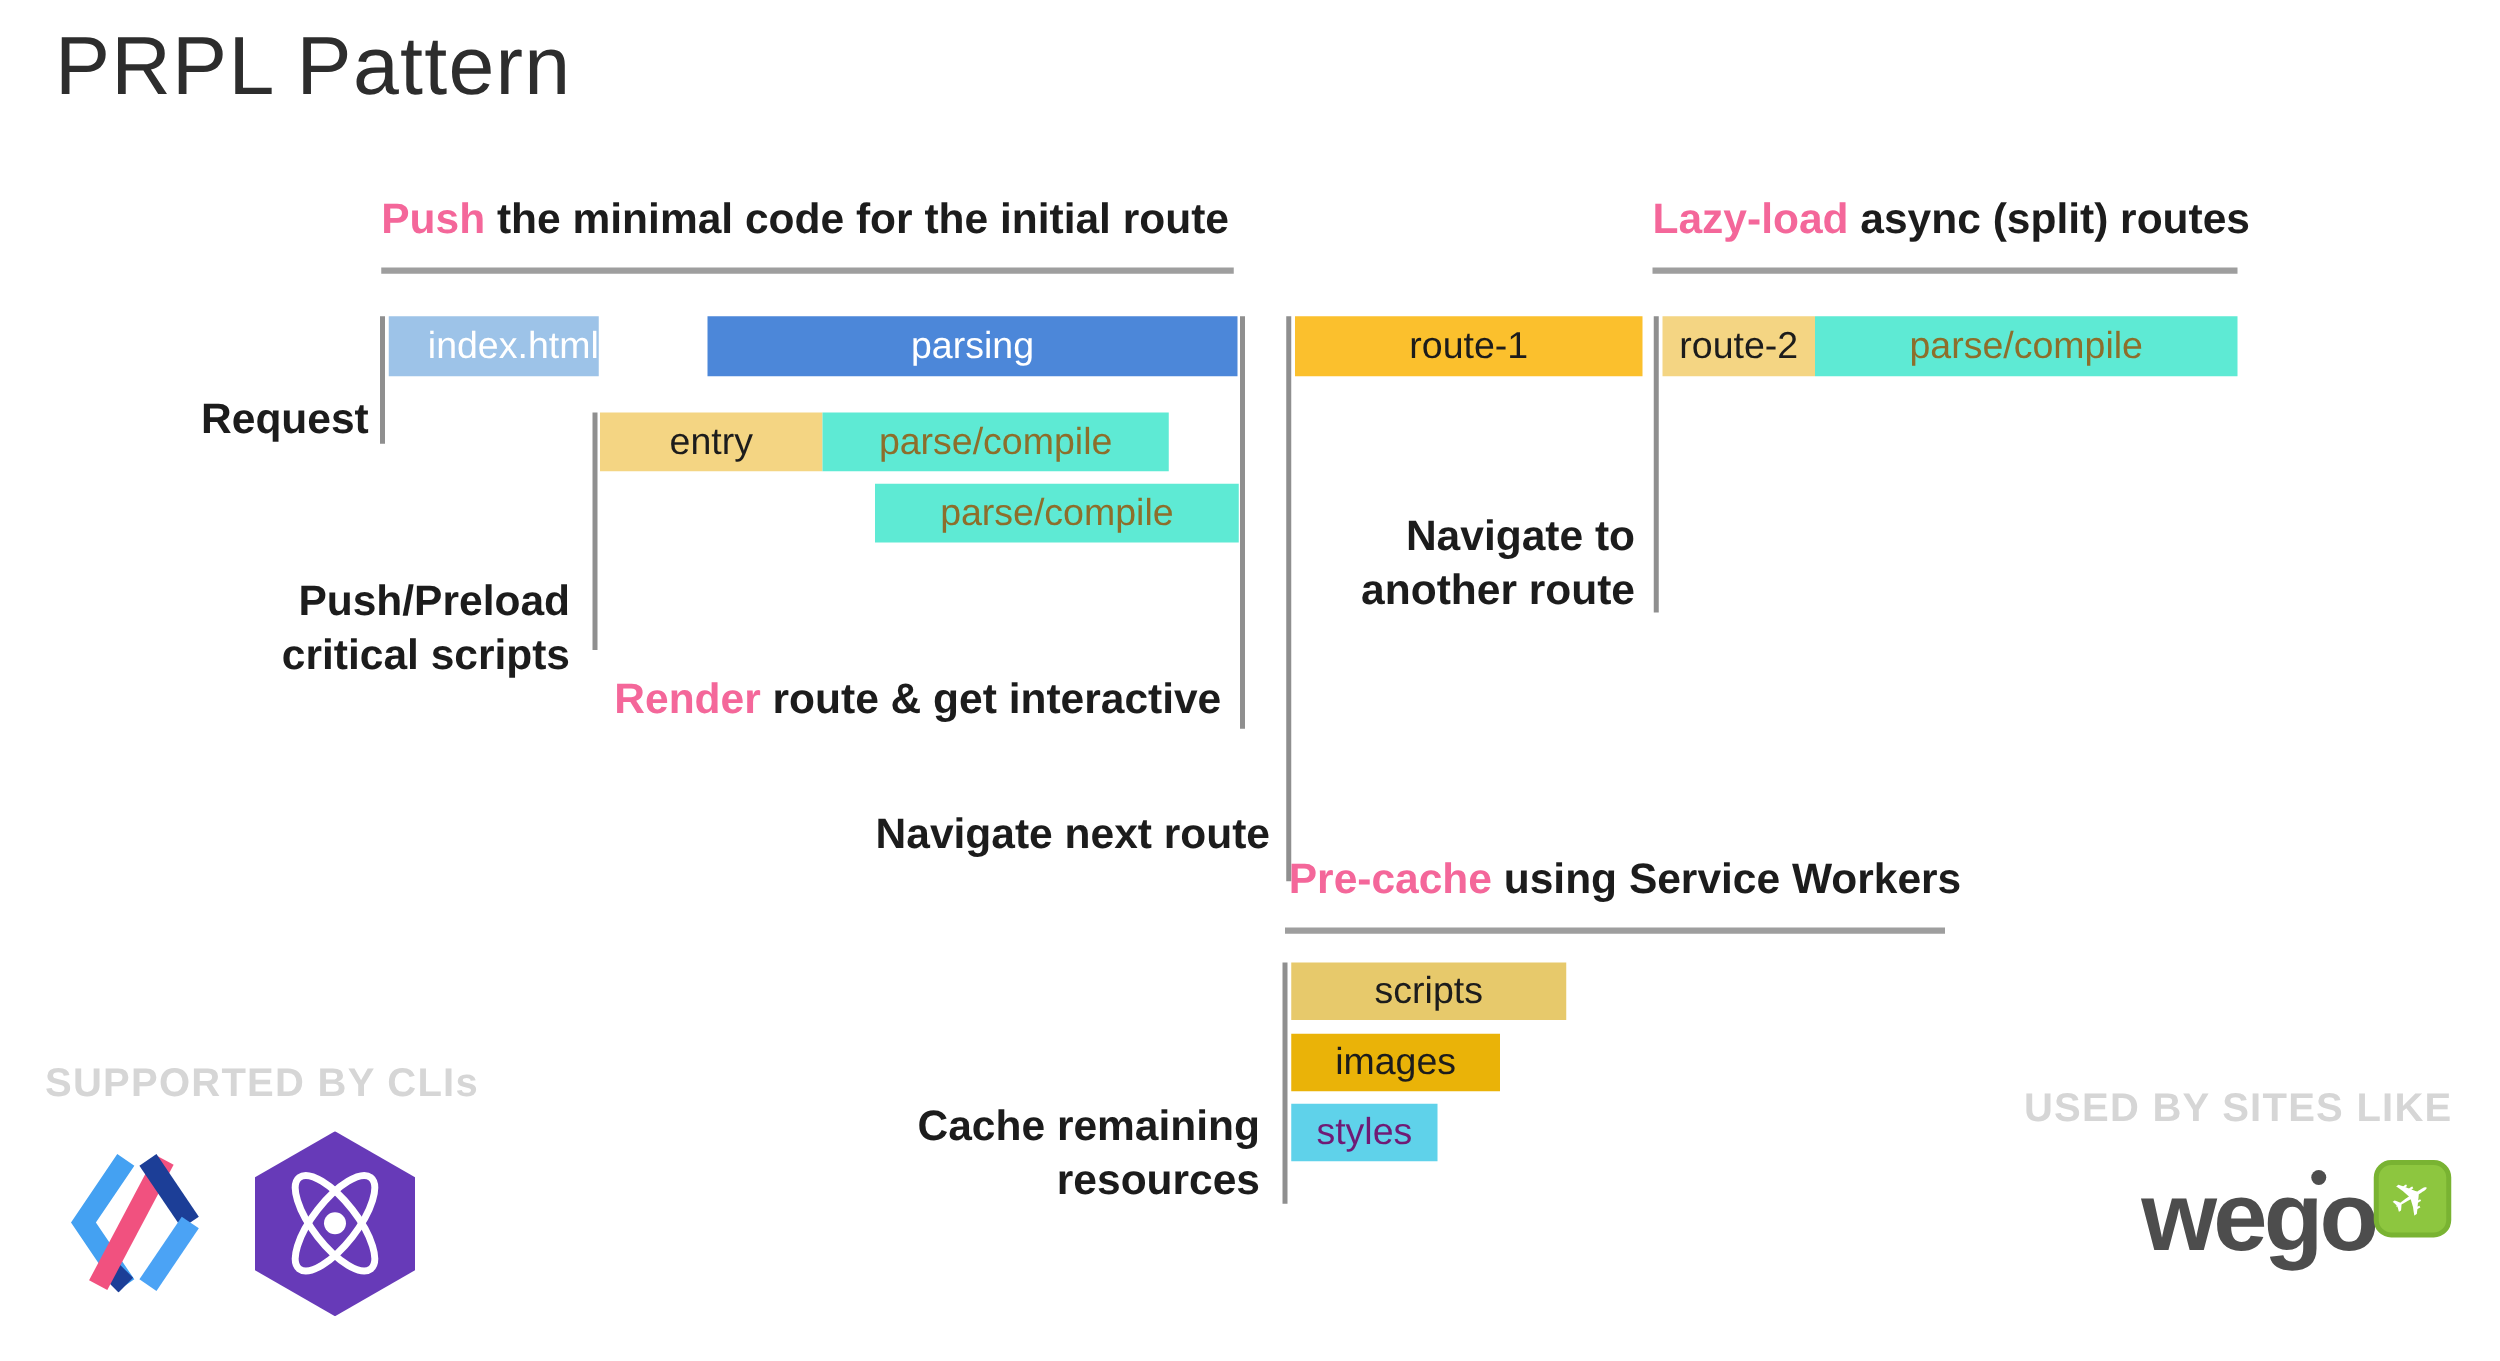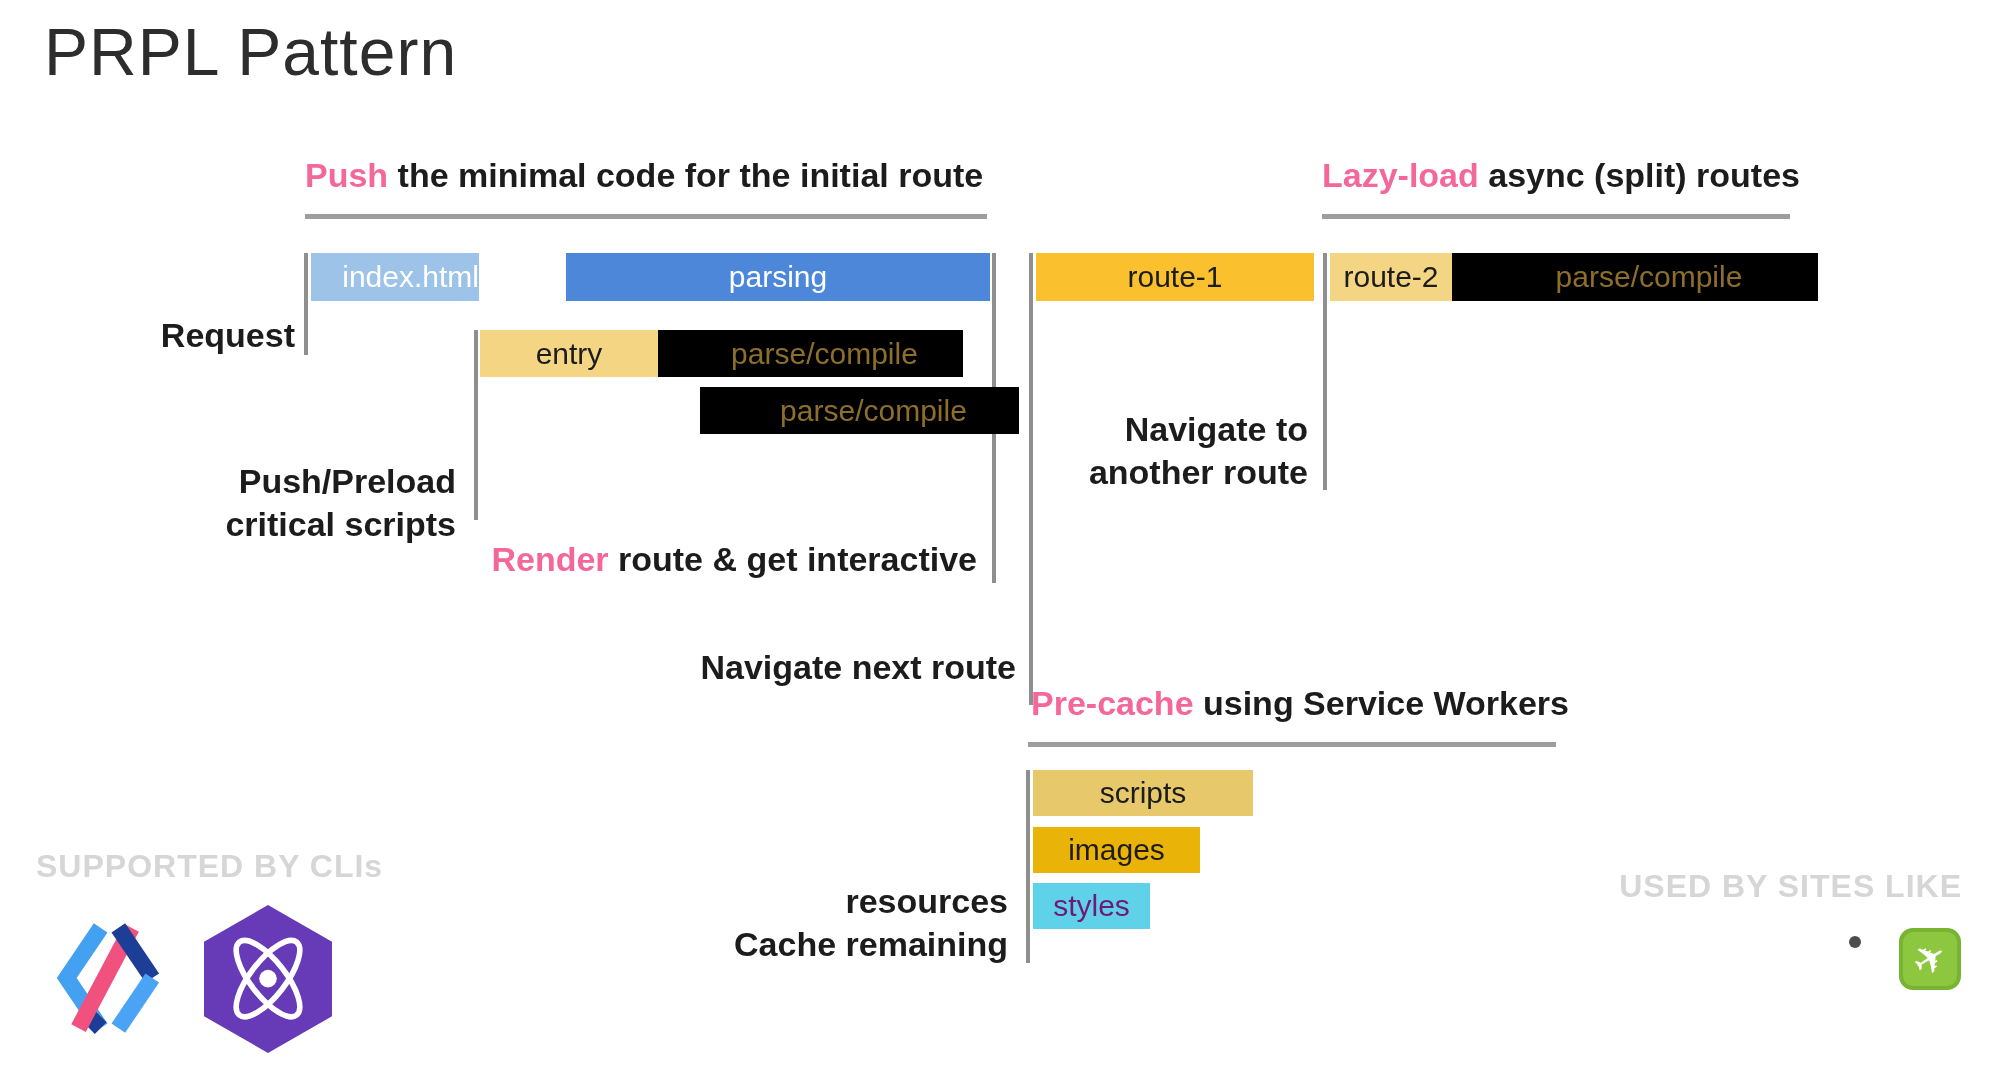--- a/index.html
+++ b/index.html
@@ -15,21 +15,21 @@
   .section-heading .hl{color:#f4679a;}
   .hline{position:absolute;height:5px;background:#9e9e9e;}
   .vline{position:absolute;width:4px;background:#8f8f8f;}
   .bar{
     position:absolute;display:flex;align-items:center;justify-content:center;
     font-size:30px;white-space:nowrap;
   }
   .bar.blue-light{background:#9dc3e8;color:#ffffff;justify-content:flex-end;}
   .bar.blue{background:#4c87d9;color:#ffffff;}
   .bar.orange{background:#fbc02d;color:#1c1c1c;}
-  .bar.orange-muted{background:#000000;color:#8d6e2b;padding-left:28px;}
+  .bar.orange-muted{background:#5eead4;color:#8d6e2b;}
   .bar.yellow-light{background:#f4d583;color:#1c1c1c;}
   .bar.tan{background:#e7c96b;color:#1c1c1c;}
   .bar.green{background:#eab308;color:#1c1c1c;}
   .bar.cyan{background:#5fd2ea;color:#701a75;}
   .lane-label{
     position:absolute;font-size:34px;font-weight:bold;color:#1c1c1c;
     text-align:right;line-height:43px;white-space:nowrap;
   }
   .footer-caption{
     position:absolute;font-size:32px;font-weight:bold;color:#d6d6d6;
@@ -125,22 +125,22 @@
     <span>scripts</span>
   </div>
   <div class="bar green" style="left:1033px;top:827px;width:167px;height:46px;">
     <span>images</span>
   </div>
   <div class="bar cyan" style="left:1033px;top:883px;width:117px;height:46px;">
     <span>styles</span>
   </div>
 
   <div class="lane-label" style="right:992px;top:880px;">
+    <div>Cache remaining</div>
     <div>resources</div>
-    <div>Cache remaining</div>
   </div>
 
   <div class="footer-caption" style="left:36px;top:848px;">SUPPORTED BY CLIs</div>
 
   <div class="logo" style="left:42px;top:922px;width:135px;height:112px;">
     <svg width="135" height="112" viewBox="0 0 430 380">
       <path d="M185,20 L70,190 L185,360" stroke="#44a1f2" stroke-width="56" fill="none"></path>
       <path d="M150,325 L185,360" stroke="#1c3e97" stroke-width="56" fill="none"></path>
       <path d="M290,20 L110,360" stroke="#f1517f" stroke-width="56" fill="none"></path>
       <path d="M245,20 L360,190" stroke="#1c3e97" stroke-width="56" fill="none"></path>
@@ -153,19 +153,20 @@
       <polygon points="80,0 160,46 160,139 80,185 0,139 0,46" fill="#673ab8"></polygon>
       <ellipse cx="80" cy="92" rx="58" ry="22" fill="none" stroke="#ffffff" stroke-width="7" transform="rotate(52 80 92)"></ellipse>
       <ellipse cx="80" cy="92" rx="58" ry="22" fill="none" stroke="#ffffff" stroke-width="7" transform="rotate(-52 80 92)"></ellipse>
       <circle cx="80" cy="92" r="11" fill="#ffffff"></circle>
     </svg>
   </div>
 
   <div class="footer-caption" style="right:38px;top:868px;">USED BY SITES LIKE</div>
 
   <div class="wego-wrap">
+    <div class="wego-text">wego</div>
     <div class="wego-dot"></div>
     <div class="wego-box">
       <span class="wego-plane">✈</span>
     </div>
   </div>
 
 </div>
 
 </body></html>

